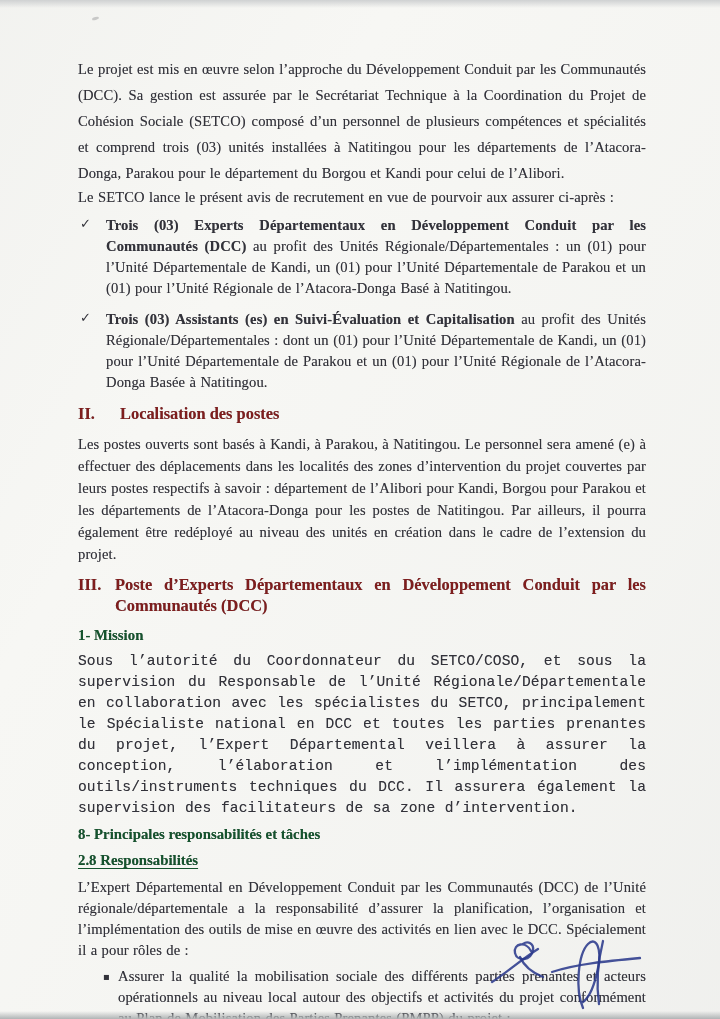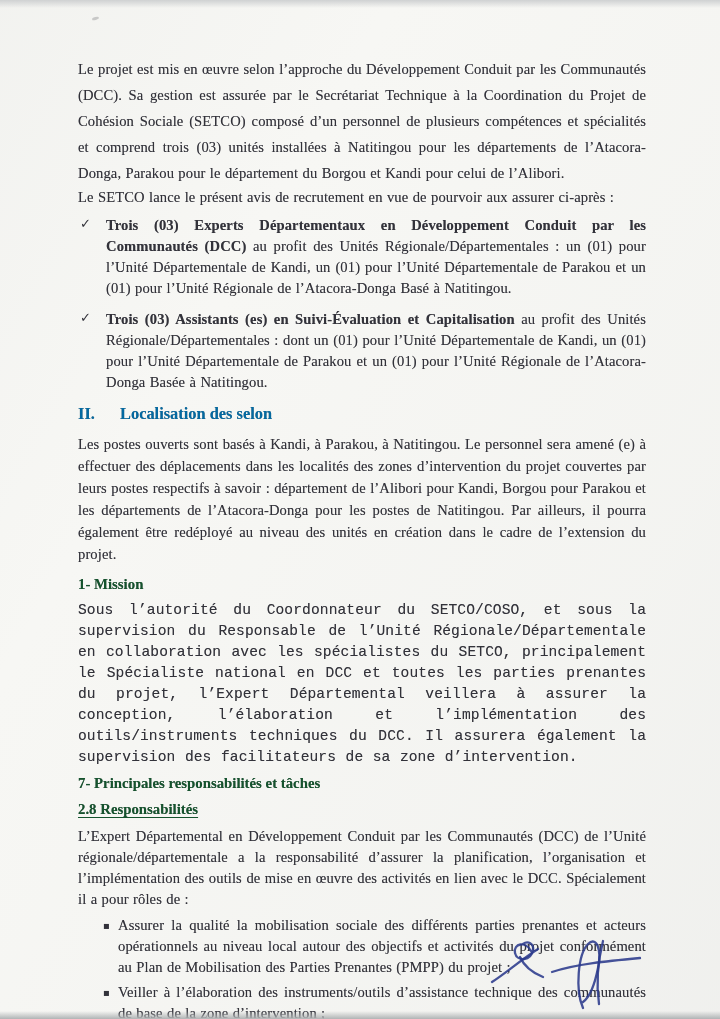--- a/index.html
+++ b/index.html
@@ -30,21 +30,21 @@
   }
   .p-intro{line-height:26px; margin-bottom:0;}
   .p-lead{line-height:22px; margin-bottom:7px; text-align:left;}
   .check-item{position:relative; padding-left:28px; margin-bottom:10px;}
   .check-item .check{
     position:absolute; left:2px; top:1px; font-size:13px;
     font-family:"DejaVu Sans",sans-serif; color:var(--ink);
   }
   .check-item b{letter-spacing:.1px;}
   .h-section{display:flex; font-weight:bold; font-size:16.4px; line-height:21px;
-    color:#0369a1; margin:4px 0 9px; text-shadow:0 0 .4px rgba(40,40,46,.5);}
+    color:#7f1d1d; margin:4px 0 9px; text-shadow:0 0 .4px rgba(40,40,46,.5);}
   .h-num2{flex:none; width:42px;}
   .h-num3{flex:none; width:37px;}
   .h-title{text-align:justify; flex:1;}
   .h-sec3{margin:8px 0 9px;}
   .loc-body{line-height:22px; margin-bottom:9px;}
   .h-sub{font-weight:bold; font-size:14.8px; line-height:20px; color:#14532d;
     margin:5px 0 6px; text-shadow:0 0 .4px rgba(40,40,46,.5);}
   .mission-body{line-height:21px; margin-bottom:3px;font-family:Liberation Mono, monospace;}
   .h-underline{text-decoration:underline; text-underline-offset:3px; margin:4px 0 7px;}
   .resp-body{line-height:21px; margin-bottom:5px;}
@@ -76,31 +76,35 @@
     <p class="body-text"><b>Trois (03) Experts Départementaux en Développement Conduit par les Communautés (DCC)</b><span> au profit des Unités Régionale/Départementales : un (01) pour l’Unité Départementale de Kandi, un (01) pour l’Unité Départementale de Parakou et un (01) pour l’Unité Régionale de l’Atacora-Donga Basé à Natitingou.</span></p>
   </div>
 
   <div class="check-item">
     <span class="check">✓</span>
     <p class="body-text"><b>Trois (03) Assistants (es) en Suivi-Évaluation et Capitalisation</b><span> au profit des Unités Régionale/Départementales : dont un (01) pour l’Unité Départementale de Kandi, un (01) pour l’Unité Départementale de Parakou et un (01) pour l’Unité Régionale de l’Atacora-Donga Basée à Natitingou.</span></p>
   </div>
 
   <div class="h-section">
     <span class="h-num2">II.</span>
-    <span class="h-title">Localisation des selon</span>
+    <span class="h-title">Localisation des postes</span>
   </div>
 
   <p class="body-text loc-body">Les postes ouverts sont basés à Kandi, à Parakou, à Natitingou. Le personnel sera amené (e) à effectuer des déplacements dans les localités des zones d’intervention du projet couvertes par leurs postes respectifs à savoir : département de l’Alibori pour Kandi, Borgou pour Parakou et les départements de l’Atacora-Donga pour les postes de Natitingou. Par ailleurs, il pourra également être redéployé au niveau des unités en création dans le cadre de l’extension du projet.</p>
 
+  <div class="h-section h-sec3">
+    <span class="h-num3">III.</span>
+    <span class="h-title">Poste d’Experts Départementaux en Développement Conduit par les Communautés (DCC)</span>
+  </div>
 
   <p class="h-sub">1- Mission</p>
 
   <p class="body-text mission-body">Sous l’autorité du Coordonnateur du SETCO/COSO, et sous la supervision du Responsable de l’Unité Régionale/Départementale en collaboration avec les spécialistes du SETCO, principalement le Spécialiste national en DCC et toutes les parties prenantes du projet, l’Expert Départemental veillera à assurer la conception, l’élaboration et l’implémentation des outils/instruments techniques du DCC. Il assurera également la supervision des facilitateurs de sa zone d’intervention.</p>
 
-  <p class="h-sub">7- Principales responsabilités et tâches</p>
+  <p class="h-sub">8- Principales responsabilités et tâches</p>
 
   <p class="h-sub h-underline">2.8 Responsabilités</p>
 
   <p class="body-text resp-body">L’Expert Départemental en Développement Conduit par les Communautés (DCC) de l’Unité régionale/départementale a la responsabilité d’assurer la planification, l’organisation et l’implémentation des outils de mise en œuvre des activités en lien avec le DCC.  Spécialement il a pour rôles de :</p>
 
   <ul class="sq-list">
     <li class="body-text sq-item">
       <span class="sq">▪</span>
       <span>Assurer la qualité la mobilisation sociale des différents parties prenantes et acteurs opérationnels au niveau local autour des objectifs et activités du projet conformément au Plan de Mobilisation des Parties Prenantes (PMPP) du projet ;</span>
     </li>

